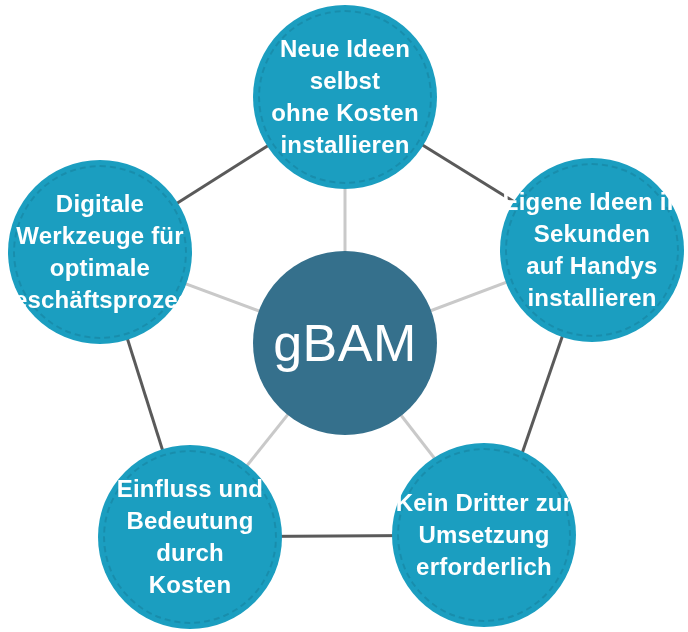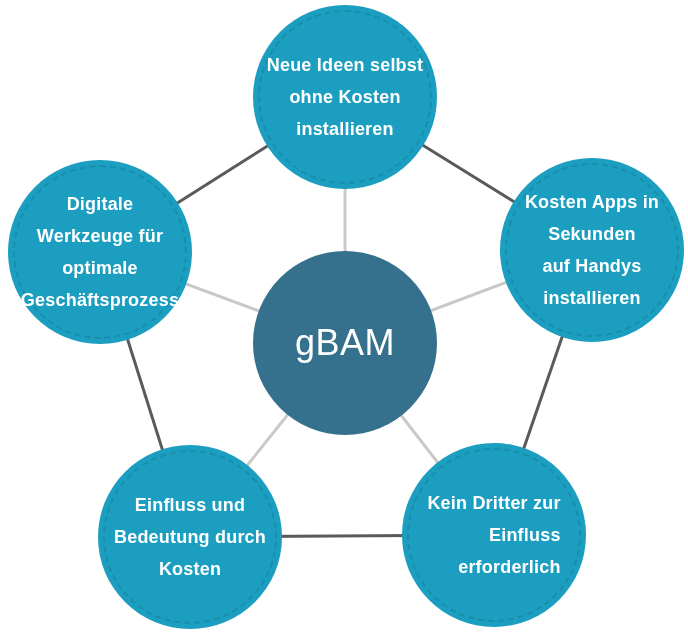--- a/index.html
+++ b/index.html
@@ -47,41 +47,41 @@
     top: 5px;
     right: 5px;
     bottom: 5px;
     border-radius: 50%;
     border: 2px dashed rgba(0,0,0,0.10);
     pointer-events: none;
   }
   .node-text {
     position: relative;
     color: var(--text-color, #ffffff);
-    font-size: 18px;
+    font-size: 24px;
     font-weight: bold;
     line-height: 32px;
     letter-spacing: 0.2px;
   }
   .node-text span { display: block; }
   .node.center {
     background: var(--center-fill, #35708c);
   }
   .node.center .center-label {
     color: var(--text-color, #ffffff);
-    font-size: 36px;
+    font-size: 52px;
     font-weight: 400;
     letter-spacing: 0.5px;
   }
   
   .node.pos-top          { left: 253px; top: 5px;   }
   .node.pos-left         { left: 8px;   top: 160px; }
   .node.pos-right        { left: 500px; top: 158px; }
   .node.pos-bottom-left  { left: 98px;  top: 445px; }
-  .node.pos-bottom-right { left: 402px; top: 443px; text-align: right; }
+  .node.pos-bottom-right { left: 392px; top: 443px; }
   .node.pos-center       { left: 253px; top: 251px; }
 </style>
 </head>
 <body>
 
 <div class="canvas">
 
   <svg class="connectors" viewBox="0 0 688 632" xmlns="http://www.w3.org/2000/svg">
 
     <line class="spoke" x1="345" y1="343" x2="345" y2="97"></line>
@@ -102,32 +102,32 @@
     <div class="node-text">
       <span>Neue Ideen selbst</span>
       <span>ohne Kosten</span>
       <span>installieren</span>
     </div>
   </div>
 
   <div class="node pos-right">
     <span class="ring"></span>
     <div class="node-text">
-      <span>Kosten Apps in</span>
+      <span>Eigene Ideen in</span>
       <span>Sekunden</span>
       <span>auf Handys</span>
       <span>installieren</span>
     </div>
   </div>
 
   <div class="node pos-bottom-right">
     <span class="ring"></span>
     <div class="node-text">
       <span>Kein Dritter zur</span>
-      <span>Einfluss</span>
+      <span>Umsetzung</span>
       <span>erforderlich</span>
     </div>
   </div>
 
   <div class="node pos-bottom-left">
     <span class="ring"></span>
     <div class="node-text">
       <span>Einfluss und</span>
       <span>Bedeutung durch</span>
       <span>Kosten</span>

